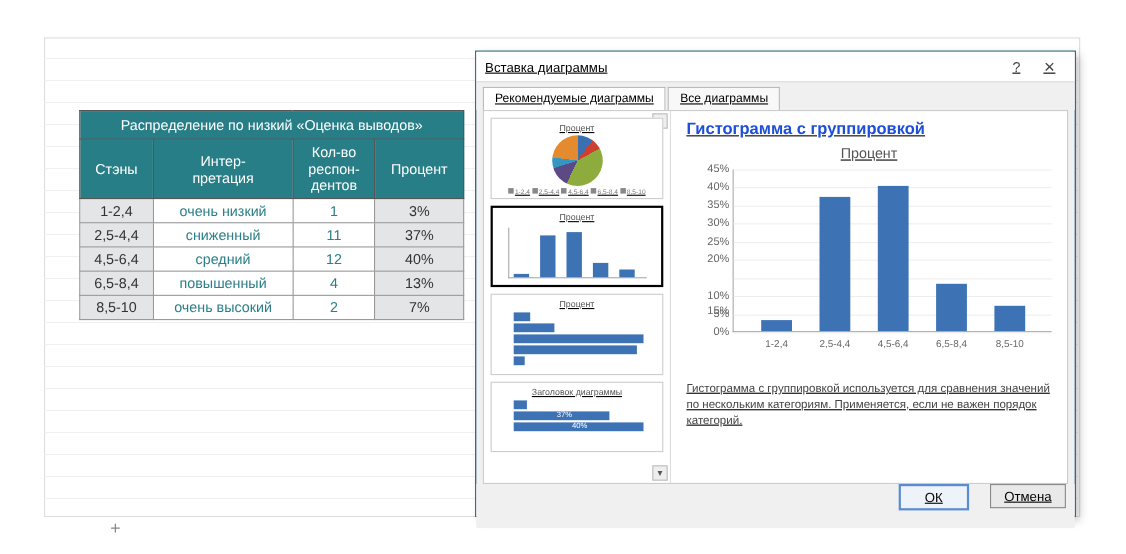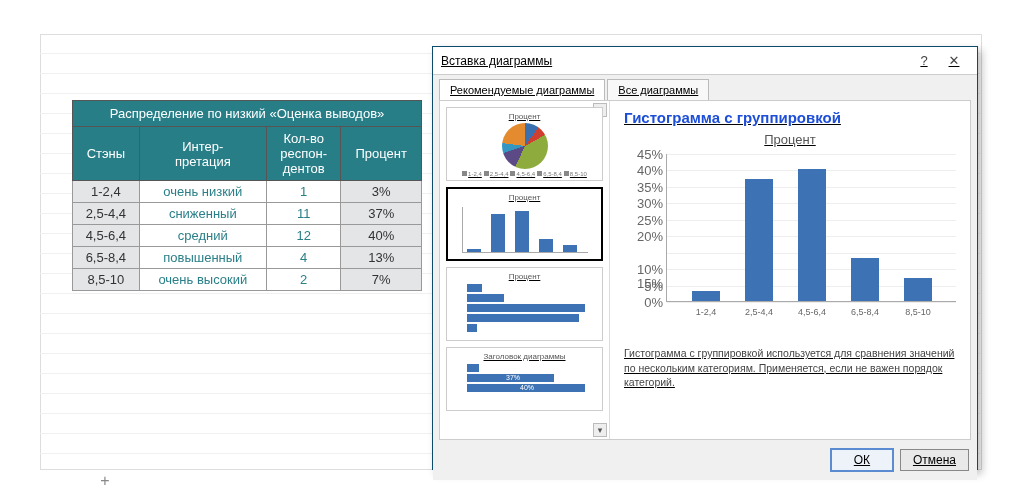--- a/index.html
+++ b/index.html
@@ -144,29 +144,29 @@
     position:relative;
   }
   .chart-title { text-align:center; font-size:13px; color:#555; margin: 2px 0 6px;}
   .plot {
     position:absolute;
     left: 42px; top: 22px;
     width: 290px; height: 148px;
     border-left:1px solid #aaa;
     border-bottom:1px solid #aaa;
   }
-  .ytick { position:absolute; left:-32px; width:28px; text-align:right; font-size:13px; color:#666; transform:translateY(-50%);}
+  .ytick { position:absolute; left:-32px; width:28px; text-align:right; font-size:10px; color:#666; transform:translateY(-50%);}
   .gridline { position:absolute; left:0; right:0; border-top:1px solid #eee;}
   .xtick { position:absolute; bottom:-16px; font-size:9px; color:#666; transform:translateX(-50%);}
   .bar { position:absolute; bottom:0; width:28px; background:#3d73b5;}
   .desc { font-size: 10.5px; color:#444; margin-top:14px; line-height:1.4;}
   .dlg-footer {
     height: 40px;
-    display:flex; justify-content:flex-end; align-items:center;
-    padding: 0 8px; gap:6px;
+    display:flex; justify-content:flex-end; align-items:flex-start;
+    padding: 0 8px; gap:19px;
     background:#f0f0f0;
   }
   .button {
     min-width:64px; padding:3px 12px;
     border:1px solid #888;
     background:#e9e9e9;
     font-size:12px;
     text-align:center;
   }
   .button.primary { border:2px solid #5b8bd0; background:#eef2f9;}

